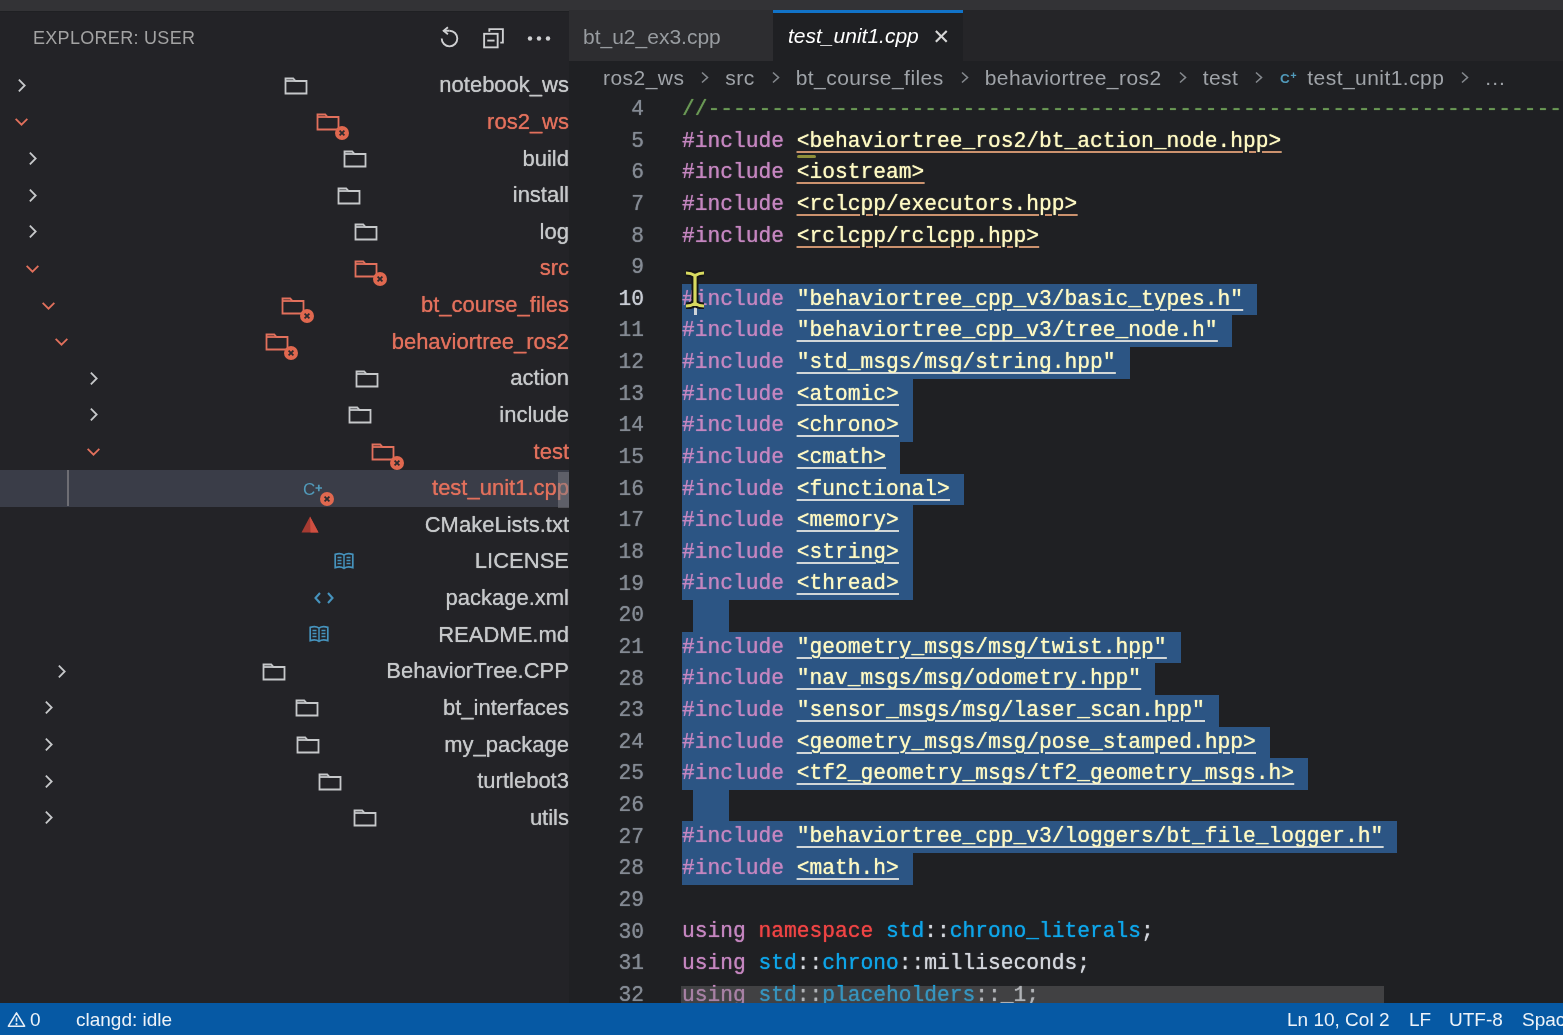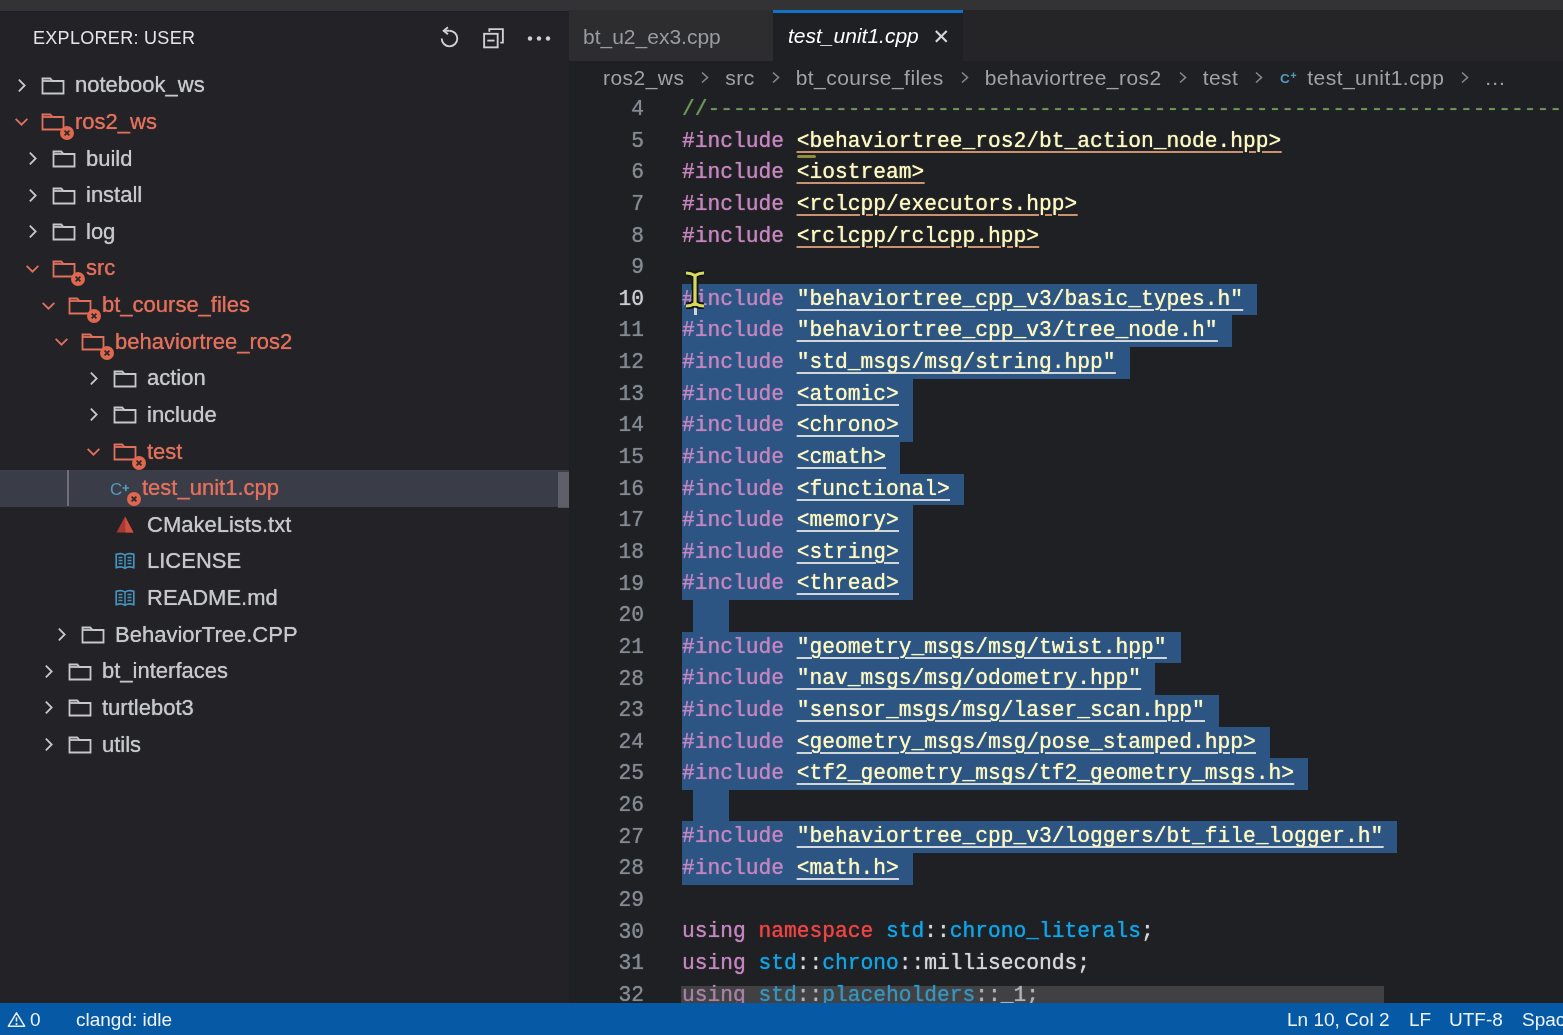--- a/index.html
+++ b/index.html
@@ -4,25 +4,25 @@
 <style>
   html,body{margin:0;padding:0;}
   body{width:1563px;height:1035px;overflow:hidden;position:relative;background:#1f2023;
        font-family:"Liberation Sans",sans-serif;}
   .abs{position:absolute;}
   
   #strip{left:0;top:0;width:1563px;height:11px;background:#333336;}
   
   #side{left:0;top:12px;width:569px;height:991px;background:#232327;}
   #sidehead{position:absolute;left:0;top:0;width:569px;height:52px;}
-  #sidehead .ttl{position:absolute;left:33px;top:16px;font-size:18px;color:#e5e5e5;letter-spacing:.3px;}
+  #sidehead .ttl{position:absolute;left:33px;top:16px;font-size:18px;color:#a3a3a3;letter-spacing:.3px;}
   .hicon{position:absolute;top:14px;color:#cfd0d2;}
   
   #tree{position:absolute;left:0;top:55px;width:569px;}
-  .row{height:36.64px;display:flex;align-items:center;font-size:22px;color:#c6c8ca;white-space:nowrap;text-shadow:0 0 .8px currentColor;}
+  .row{height:36.64px;display:flex;align-items:center;font-size:22px;color:#c6c8ca;white-space:nowrap;text-shadow:0 0 .8px currentColor;justify-content:space-between;}
   .row.sel{background:#3a3d48;}
   .row .chev{width:20px;height:20px;flex:none;display:flex;align-items:center;}
   .row .gap8{width:8px;flex:none;}
   .row .ib{width:24px;height:22px;flex:none;position:relative;display:flex;align-items:center;justify-content:center;text-shadow:none;}
   .row .lbl{margin-left:10px;}
   .row.mod{color:#e2705c;}
   .badge{position:absolute;right:-9px;bottom:-7px;width:14px;height:14px;}
   .lvl0{padding-left:13px;} .lvl1{padding-left:24px;} .lvl2{padding-left:40px;}
   .lvl3{padding-left:53px;} .lvl4{padding-left:85px;} .lvl5{padding-left:80px;}
   #sidescroll{left:558px;top:472px;width:11px;height:36px;background:rgba(130,130,135,.5);}
@@ -303,20 +303,30 @@
             <path d="M11 3.6 V16" stroke="#4693bd" stroke-width="1.5"></path>
             <path d="M4.5 5.5 H8.5 M4.5 8.5 H8.5 M4.5 11.5 H8.5 M13.5 5.5 H17.5 M13.5 8.5 H17.5 M13.5 11.5 H17.5" stroke="#4693bd" stroke-width="1.3"></path>
           </svg>
         </span>
         <span class="lbl">LICENSE</span>
       </div>
 <div class="row lvl4">
         <span class="chev"></span>
         <span class="gap8"></span>
         <span class="ib">
+          <svg width="22" height="18" viewBox="0 0 22 18">
+            <path d="M7 4 L2.5 9 L7 14 M15 4 L19.5 9 L15 14" fill="none" stroke="#4693bd" stroke-width="2.1"></path>
+          </svg>
+        </span>
+        <span class="lbl">package.xml</span>
+      </div>
+<div class="row lvl4">
+        <span class="chev"></span>
+        <span class="gap8"></span>
+        <span class="ib">
           <svg width="22" height="19" viewBox="0 0 22 19">
             <path d="M11 3.2 C9 1.6 5 1.4 2.2 2.4 V15.6 C5 14.6 9 14.8 11 16.4 C13 14.8 17 14.6 19.8 15.6 V2.4 C17 1.4 13 1.6 11 3.2 Z" fill="none" stroke="#4693bd" stroke-width="1.7"></path>
             <path d="M11 3.6 V16" stroke="#4693bd" stroke-width="1.5"></path>
             <path d="M4.5 5.5 H8.5 M4.5 8.5 H8.5 M4.5 11.5 H8.5 M13.5 5.5 H17.5 M13.5 8.5 H17.5 M13.5 11.5 H17.5" stroke="#4693bd" stroke-width="1.3"></path>
           </svg>
         </span>
         <span class="lbl">README.md</span>
       </div>
 <div class="row lvl3">
         <span class="chev">
@@ -340,20 +350,35 @@
           </svg>
         </span>
         <span class="gap8"></span>
         <span class="ib">
           <svg width="24" height="21" viewBox="0 0 24 21">
             <path d="M1.5 18.5 V3.5 H9.2 L11.6 6 H22.5 V18.5 Z" fill="none" stroke="#c6c8ca" stroke-width="1.8"></path>
             <path d="M1.5 6 H11.6" stroke="#c6c8ca" stroke-width="1.8"></path>
           </svg>
         </span>
         <span class="lbl">bt_interfaces</span>
+      </div>
+<div class="row lvl2">
+        <span class="chev">
+          <svg width="17" height="17" viewBox="0 0 16 16">
+            <path d="M5.5 2.5 L11 8 L5.5 13.5" fill="none" stroke="#c6c8ca" stroke-width="1.7"></path>
+          </svg>
+        </span>
+        <span class="gap8"></span>
+        <span class="ib">
+          <svg width="24" height="21" viewBox="0 0 24 21">
+            <path d="M1.5 18.5 V3.5 H9.2 L11.6 6 H22.5 V18.5 Z" fill="none" stroke="#c6c8ca" stroke-width="1.8"></path>
+            <path d="M1.5 6 H11.6" stroke="#c6c8ca" stroke-width="1.8"></path>
+          </svg>
+        </span>
+        <span class="lbl">my_package</span>
       </div>
 <div class="row lvl2">
         <span class="chev">
           <svg width="17" height="17" viewBox="0 0 16 16">
             <path d="M5.5 2.5 L11 8 L5.5 13.5" fill="none" stroke="#c6c8ca" stroke-width="1.7"></path>
           </svg>
         </span>
         <span class="gap8"></span>
         <span class="ib">
           <svg width="24" height="21" viewBox="0 0 24 21">

